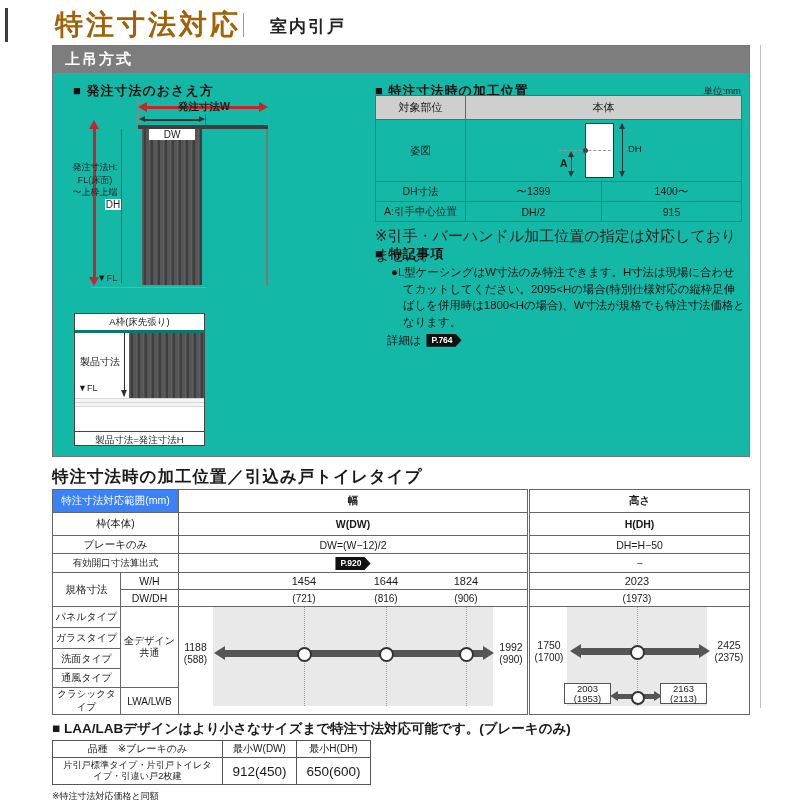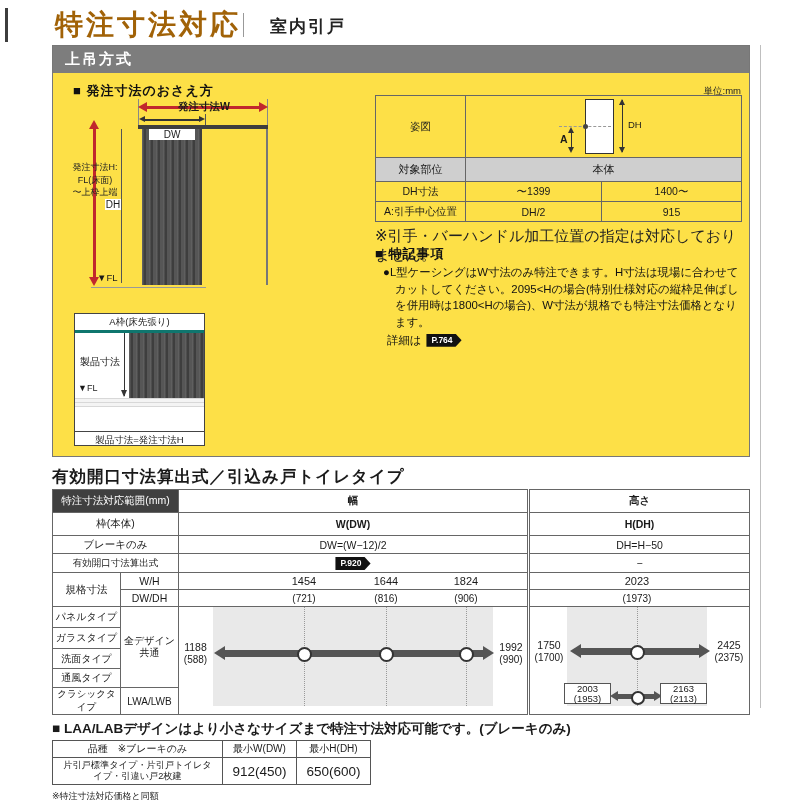--- a/index.html
+++ b/index.html
@@ -6,21 +6,21 @@
   body{width:800px;height:800px;background:#ffffff;font-family:"Liberation Sans","DejaVu Sans",sans-serif;color:#1a1a1a;position:relative;overflow:hidden;}
   .abs{position:absolute;}
   .tri{position:absolute;width:0;height:0;}
   .wood{background:#4d4d4d;background-image:repeating-linear-gradient(90deg,rgba(255,255,255,.10) 0 1px,rgba(0,0,0,.20) 2px 4px,rgba(255,255,255,.05) 4px 7px);}
   
   .edge-mark{left:5px;top:8px;width:3px;height:34px;background:#3d3d3d;}
   .page-title{left:55px;top:6px;font-size:28px;font-weight:bold;letter-spacing:3px;color:#a16207;}
   .title-sep{left:243px;top:13px;width:1px;height:24px;background:#999;}
   .page-subtitle{left:270px;top:15px;font-size:17px;font-weight:bold;letter-spacing:2px;color:#222;}
   
-  .s1-box{left:52px;top:45px;width:698px;height:412px;border:1.5px solid #777;box-sizing:border-box;background:#fde047;}
+  .s1-box{left:52px;top:45px;width:698px;height:412px;border:1.5px solid #777;box-sizing:border-box;background:#14b8a6;}
   .s1-bar{height:27px;background:#7d7d7d;color:#fff;font-size:15px;font-weight:bold;letter-spacing:2px;display:flex;align-items:center;padding-left:12px;box-sizing:border-box;}
   .s1-body{position:relative;height:382px;}
   .blk-heading{font-size:13px;font-weight:bold;letter-spacing:1px;color:#111;}
   .unit{font-size:9.5px;color:#222;}
   
   .diag1{left:8px;top:26px;width:300px;height:222px;}
   .red-bar-h{left:84px;top:7px;width:115px;height:3px;background:#c1272d;}
   .red-head-l{left:77px;top:3px;border-top:5px solid transparent;border-bottom:5px solid transparent;border-right:9px solid #c1272d;}
   .red-head-r{left:198px;top:3px;border-top:5px solid transparent;border-bottom:5px solid transparent;border-left:9px solid #c1272d;}
   .w-label{left:95px;top:1px;width:96px;text-align:center;font-size:10.5px;font-weight:bold;z-index:2;}
@@ -65,28 +65,28 @@
   .fdh-label{left:162px;top:23px;font-size:9.5px;}
   .fdash{left:93px;top:30px;width:52px;border-top:1.2px dashed #999;}
   .fdot{left:117px;top:28px;width:5px;height:5px;background:#444;border-radius:50%;}
   .fa-bar{left:105px;top:34px;width:1px;height:19px;background:#333;}
   .fa-u{left:102px;top:31px;border-left:3.5px solid transparent;border-right:3.5px solid transparent;border-bottom:6px solid #333;}
   .fa-d{left:102px;top:51px;border-left:3.5px solid transparent;border-right:3.5px solid transparent;border-top:6px solid #333;}
   .fa-label{left:94px;top:37px;font-size:10.5px;font-weight:bold;}
   .mnote{left:322px;top:154px;font-size:15px;color:#222;}
   .tokki-h{left:322px;top:172px;}
   .bullets{left:322px;top:191px;width:370px;font-size:11.4px;line-height:16.5px;color:#111;}
-  .bullet{padding-left:12px;text-indent:-12px;margin:0 0 1px 8px;}
+  .bullet{padding-left:12px;text-indent:-12px;margin:0 0 1px 16px;}
   .detail-line{padding-left:12px;margin-top:2px;display:flex;align-items:center;gap:5px;}
   .page-badge{display:inline-block;background:#111;color:#fff;font-size:8.5px;font-weight:bold;line-height:11px;padding:1px 9px 1px 5px;clip-path:polygon(0 0,calc(100% - 6px) 0,100% 50%,calc(100% - 6px) 100%,0 100%);}
   
   .s2-title{left:52px;top:466px;font-size:16.5px;font-weight:bold;letter-spacing:1px;}
   .btable{position:absolute;left:52px;top:489px;border-collapse:collapse;table-layout:fixed;width:697px;border:1.5px solid #444;}
   .btable td{border:1px solid #666;text-align:center;font-size:10.5px;padding:0;overflow:hidden;}
-  .btable .dark{background:#404040;color:#fff;font-size:10.5px;}
+  .btable .dark{background:#3b82f6;color:#fff;font-size:10.5px;}
   .btable .dbl{border-left:3px double #666;}
   .big{font-size:15px;font-weight:bold;}
   .hhdr{font-size:13px;font-weight:bold;}
   .rel{position:relative;}
   .posspan{position:absolute;top:50%;transform:translateY(-50%);text-align:center;}
   .gray-rect{position:absolute;background:#e9e9e9;top:0;height:99px;}
   .dotline{position:absolute;top:0;height:99px;width:0;border-left:1px dotted #999;}
   .bar{position:absolute;background:#555;}
   .circ{position:absolute;width:11px;height:11px;background:#fff;border:2px solid #333;border-radius:50%;z-index:3;}
   .rangelab{position:absolute;text-align:center;font-size:10.5px;line-height:12.5px;z-index:2;}
@@ -148,49 +148,50 @@
         <div class="abs door2 wood"></div>
         <div class="abs dim2"></div>
         <div class="tri dim2-head"></div>
         <div class="abs prod-label">製品寸法</div>
         <div class="abs fl2">▼FL</div>
         <div class="abs floor2"></div>
       </div>
       <div class="diag2-bottom">製品寸法=発注寸法H</div>
     </div>
 
+    <div class="abs blk-heading" style="left:322px;top:9px;">■ 特注寸法時の加工位置</div>
     <div class="abs unit" style="left:600px;top:12px;width:88px;text-align:right;">単位:mm</div>
 
     <table class="mtable">
       <colgroup>
           <col style="width:90px">
           <col style="width:136px">
           <col style="width:140px">
         </colgroup>
       <tbody>
-          <tr style="height:62px;">
+          <tr style="height:24px;">
+        <td class="hd">対象部位</td>
+        <td class="hd" colspan="2">本体</td>
+      </tr>
+      <tr style="height:62px;">
         <td>姿図</td>
         <td colspan="2" class="figcell">
           <div class="abs fdoor"></div>
           <div class="abs fdh-bar"></div>
           <div class="tri fdh-u"></div>
           <div class="tri fdh-d"></div>
           <div class="abs fdh-label">DH</div>
           <div class="abs fdash"></div>
           <div class="abs fdot"></div>
           <div class="abs fa-bar"></div>
           <div class="tri fa-u"></div>
           <div class="tri fa-d"></div>
           <div class="abs fa-label">A</div>
         </td>
       </tr>
-      <tr style="height:24px;">
-        <td class="hd">対象部位</td>
-        <td class="hd" colspan="2">本体</td>
-      </tr>
       <tr style="height:20px;">
         <td>DH寸法</td>
         <td>〜1399</td>
         <td>1400〜</td>
       </tr>
       <tr style="height:20px;">
         <td>A:引手中心位置</td>
         <td>DH/2</td>
         <td>915</td>
       </tr>
@@ -203,21 +204,21 @@
     <div class="abs bullets">
       <p class="bullet">●L型ケーシングはW寸法のみ特注できます。H寸法は現場に合わせてカットしてください。2095&lt;Hの場合(特別仕様対応の縦枠足伸ばしを併用時は1800&lt;Hの場合)、W寸法が規格でも特注寸法価格となります。</p>
       <div class="detail-line">
         <span>詳細は</span>
         <span class="page-badge">P.764</span>
       </div>
     </div>
   </div>
 </div>
 
-<div class="abs s2-title">有効開口寸法算出式／引込み戸トイレタイプ</div>
+<div class="abs s2-title">特注寸法時の加工位置／引込み戸トイレタイプ</div>
 
 <table class="btable">
   <colgroup>
       <col style="width:68px">
       <col style="width:58px">
       <col style="width:350px">
       <col style="width:221px">
     </colgroup>
   <tbody>
       <tr style="height:23px;">

